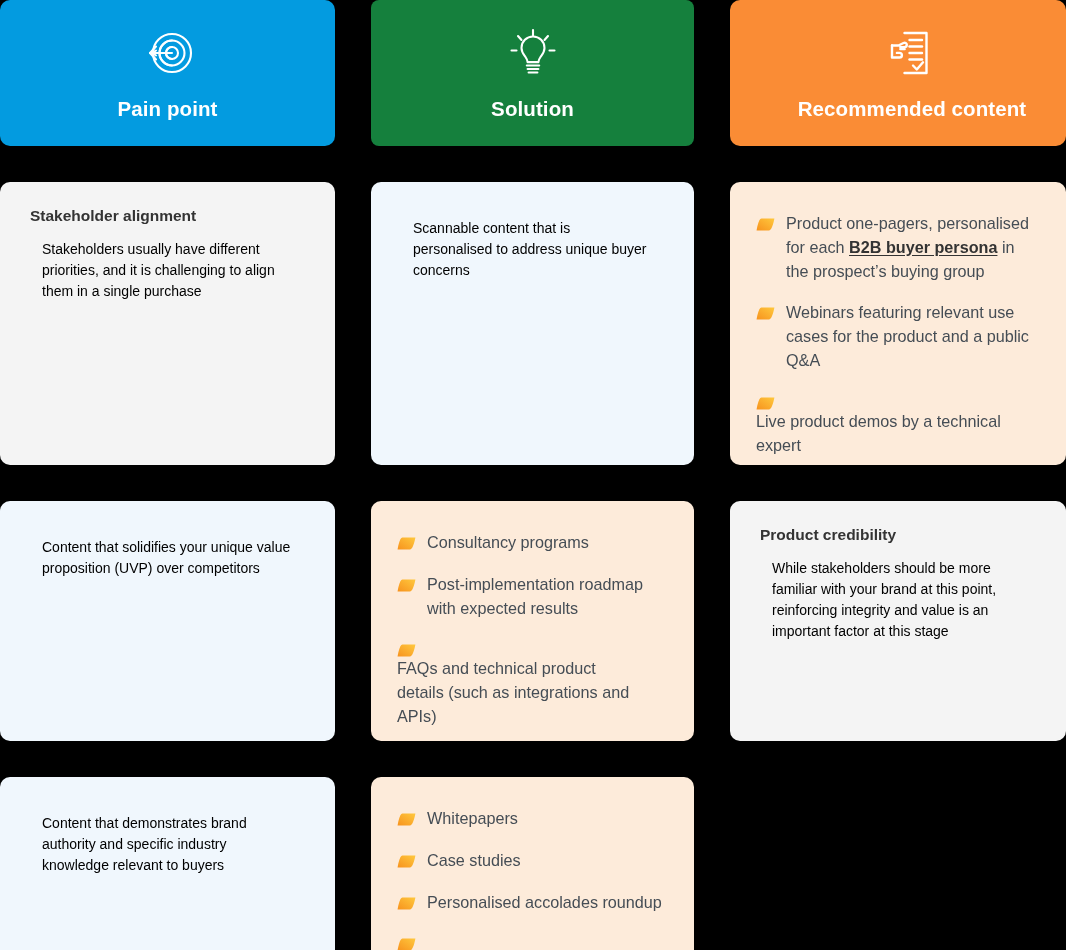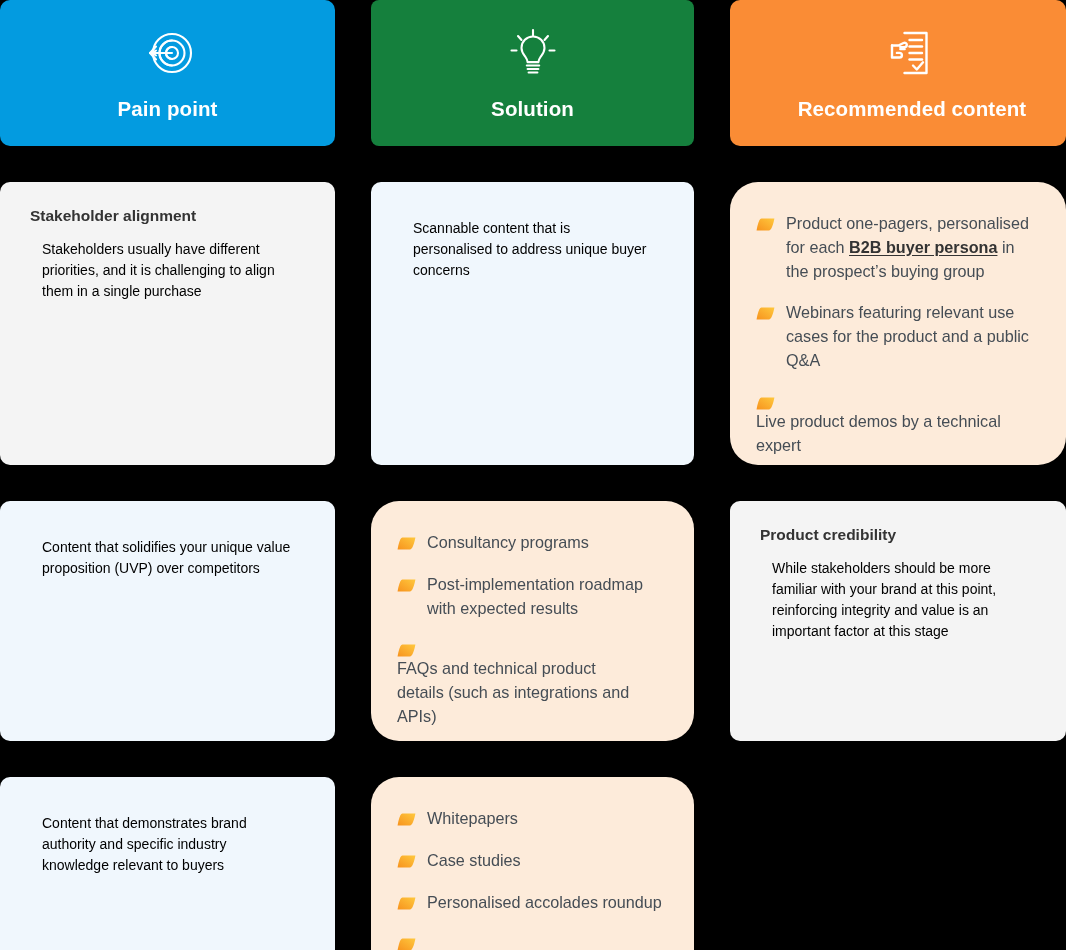--- a/index.html
+++ b/index.html
@@ -61,21 +61,21 @@
   }
 
   
   .cell {
     border-radius: 10px;
     box-sizing: border-box;
     padding: 24px 30px 26px 30px;
   }
   .cell-pain     { background: #F4F4F4; }
   .cell-solution { background: #F0F7FD; }
-  .cell-content  { background: #FDEBDA; padding: 30px 22px 26px 26px; border-radius: 28px; }
+  .cell-content  { background: #FDEBDA; padding: 30px 22px 26px 26px; }
 
   .cell-heading {
     font-size: 15.5px;
     font-weight: bold;
     color: #333333;
     margin: 0 0 14px 0;
     line-height: 1.25;
   }
   .cell-text {
     font-size: 14px;

